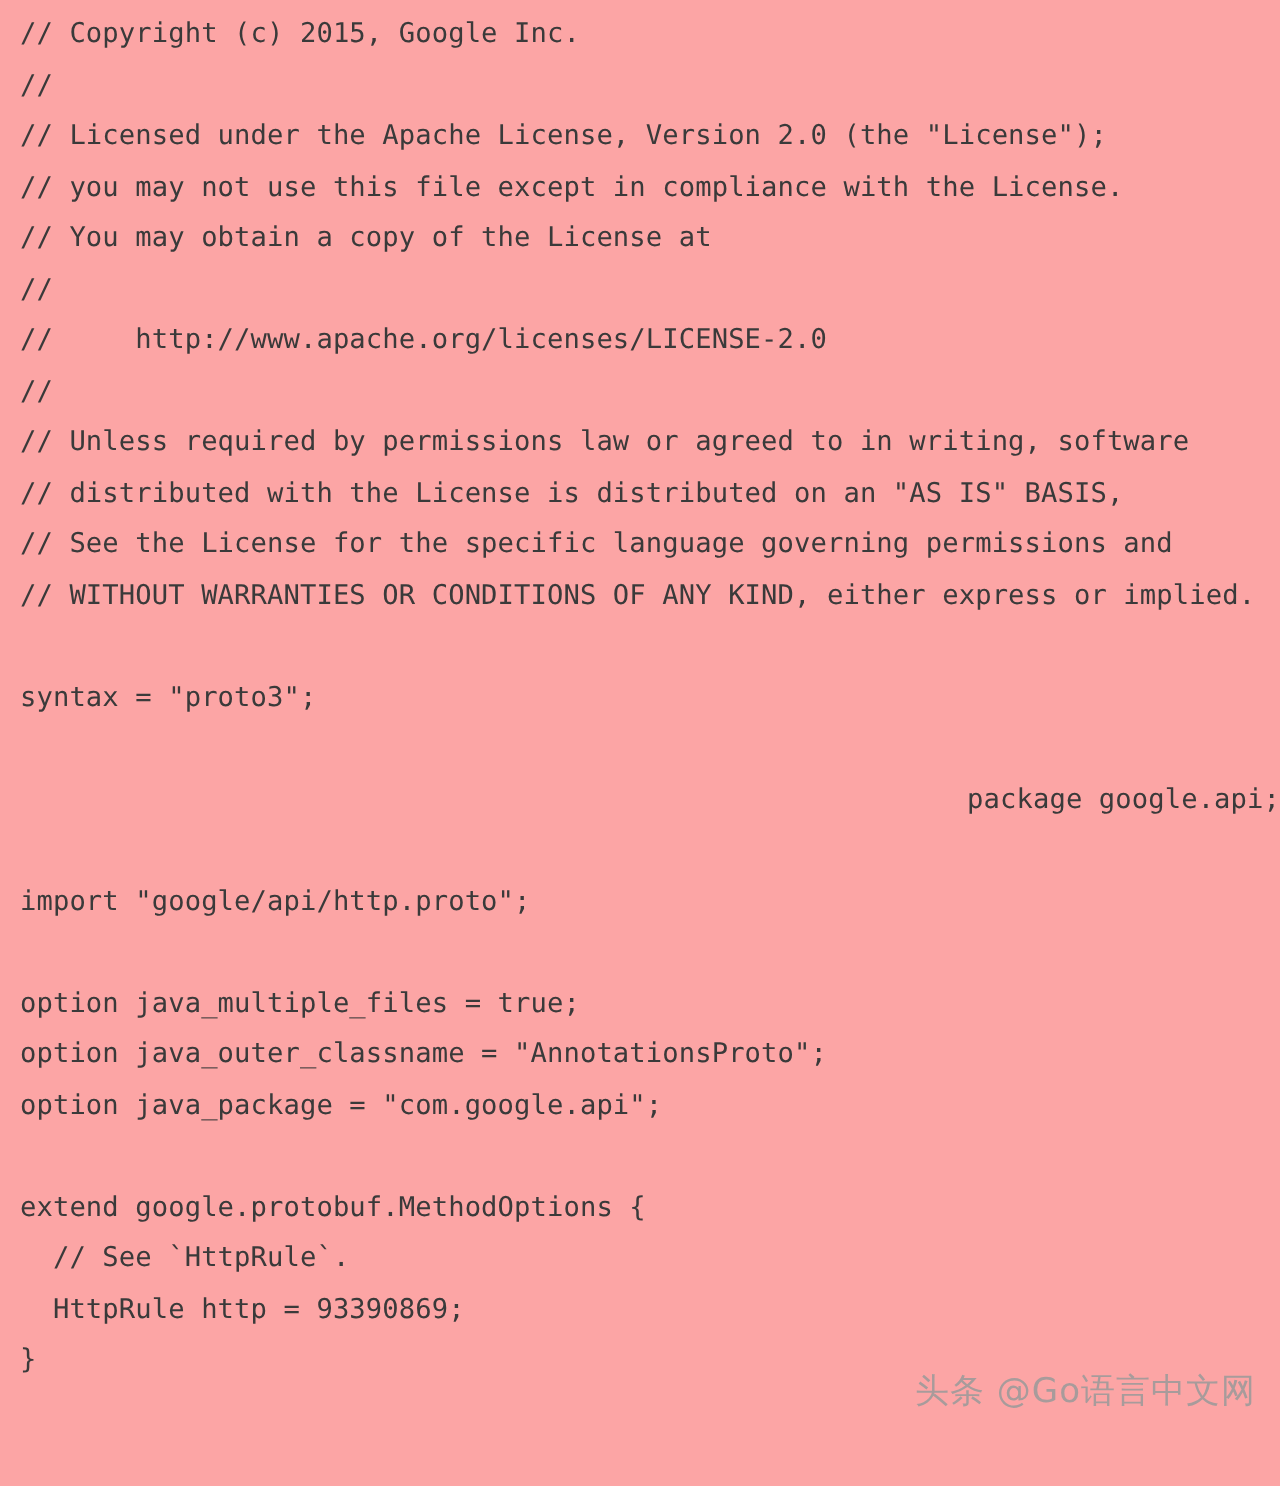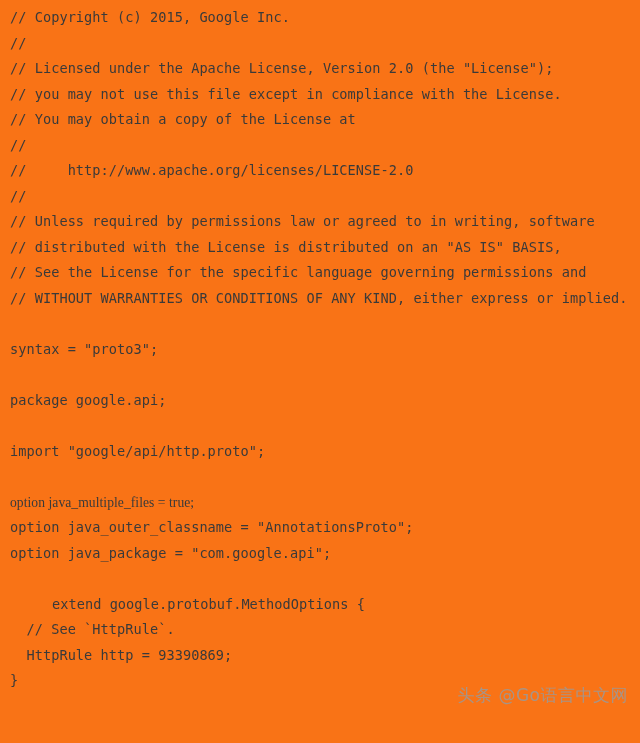--- a/index.html
+++ b/index.html
@@ -52,45 +52,45 @@
     color: #9a9a9a;
     opacity: 0.85;
     letter-spacing: 0.5px;
     white-space: nowrap;
     user-select: none;
   }
 </style>
 </head>
 <body style="background: rgb(247, 247, 247);">
 
-<div id="code-viewer" style="background: #f97316;">
+<div id="code-viewer" style="background: #fca5a5;">
   <div id="code-lines">
       <div class="code-line" style="color: rgb(58, 58, 58);">// Copyright (c) 2015, Google Inc.</div>
       <div class="code-line" style="color: rgb(58, 58, 58);">//</div>
       <div class="code-line" style="color: rgb(58, 58, 58);">// Licensed under the Apache License, Version 2.0 (the "License");</div>
       <div class="code-line" style="color: rgb(58, 58, 58);">// you may not use this file except in compliance with the License.</div>
       <div class="code-line" style="color: rgb(58, 58, 58);">// You may obtain a copy of the License at</div>
       <div class="code-line" style="color: rgb(58, 58, 58);">//</div>
       <div class="code-line" style="color: rgb(58, 58, 58);">//     http://www.apache.org/licenses/LICENSE-2.0</div>
       <div class="code-line" style="color: rgb(58, 58, 58);">//</div>
       <div class="code-line" style="color: rgb(58, 58, 58);">// Unless required by permissions law or agreed to in writing, software</div>
       <div class="code-line" style="color: rgb(58, 58, 58);">// distributed with the License is distributed on an "AS IS" BASIS,</div>
       <div class="code-line" style="color: rgb(58, 58, 58);">// See the License for the specific language governing permissions and</div>
       <div class="code-line" style="color: rgb(58, 58, 58);">// WITHOUT WARRANTIES OR CONDITIONS OF ANY KIND, either express or implied.</div>
       <div class="code-line blank"></div>
       <div class="code-line" style="color: rgb(58, 58, 58);">syntax = "proto3";</div>
       <div class="code-line blank"></div>
-      <div class="code-line" style="color: rgb(58, 58, 58);">package google.api;</div>
+      <div class="code-line" style="color: rgb(58, 58, 58); text-align: right;">package google.api;</div>
       <div class="code-line blank"></div>
       <div class="code-line" style="color: rgb(58, 58, 58);">import "google/api/http.proto";</div>
       <div class="code-line blank"></div>
-      <div class="code-line" style="color: rgb(58, 58, 58); font-family: Liberation Serif, serif;">option java_multiple_files = true;</div>
+      <div class="code-line" style="color: rgb(58, 58, 58);">option java_multiple_files = true;</div>
       <div class="code-line" style="color: rgb(58, 58, 58);">option java_outer_classname = "AnnotationsProto";</div>
       <div class="code-line" style="color: rgb(58, 58, 58);">option java_package = "com.google.api";</div>
       <div class="code-line blank"></div>
-      <div class="code-line" style="color: rgb(58, 58, 58); margin-left: 42px;">extend google.protobuf.MethodOptions {</div>
+      <div class="code-line" style="color: rgb(58, 58, 58);">extend google.protobuf.MethodOptions {</div>
       <div class="code-line" style="color: rgb(58, 58, 58);">  // See `HttpRule`.</div>
       <div class="code-line" style="color: rgb(58, 58, 58);">  HttpRule http = 93390869;</div>
       <div class="code-line" style="color: rgb(58, 58, 58);">}</div>
     </div>
 </div>
 
 <div id="watermark" style="color: rgb(154, 154, 154);">头条 @Go语言中文网</div>
 
 </body></html>

